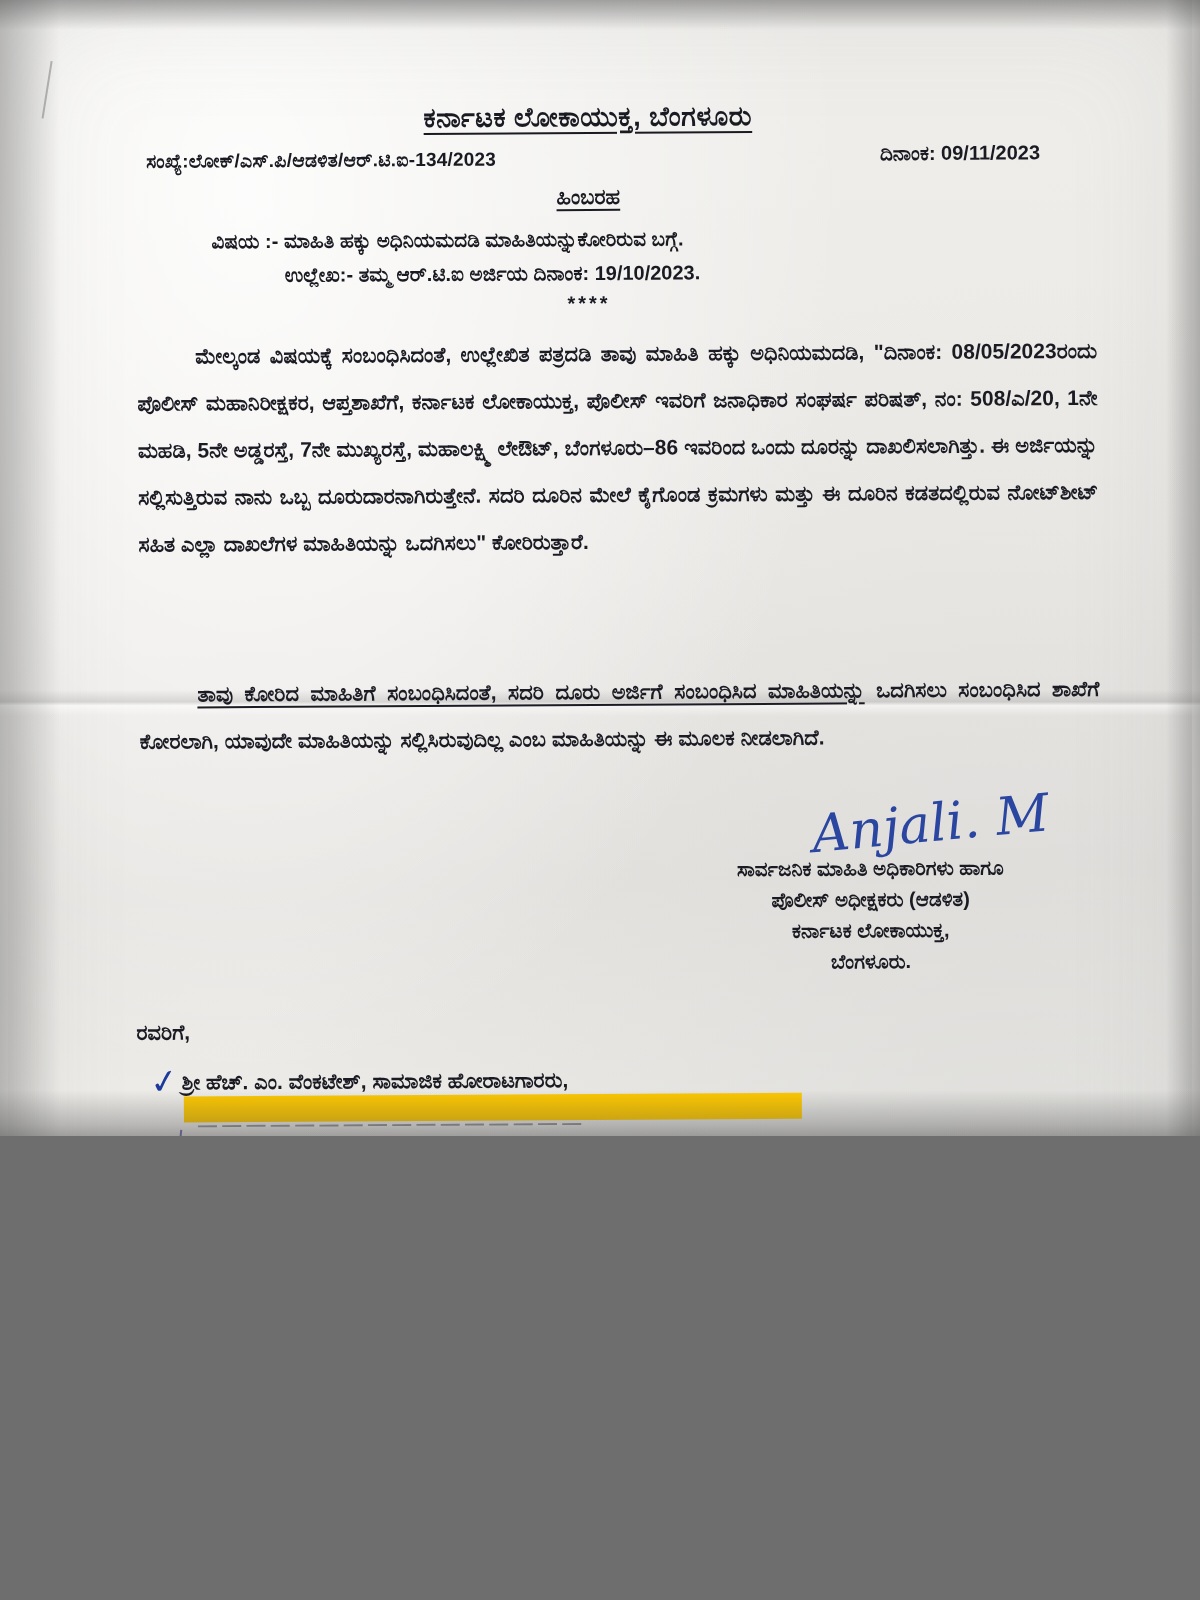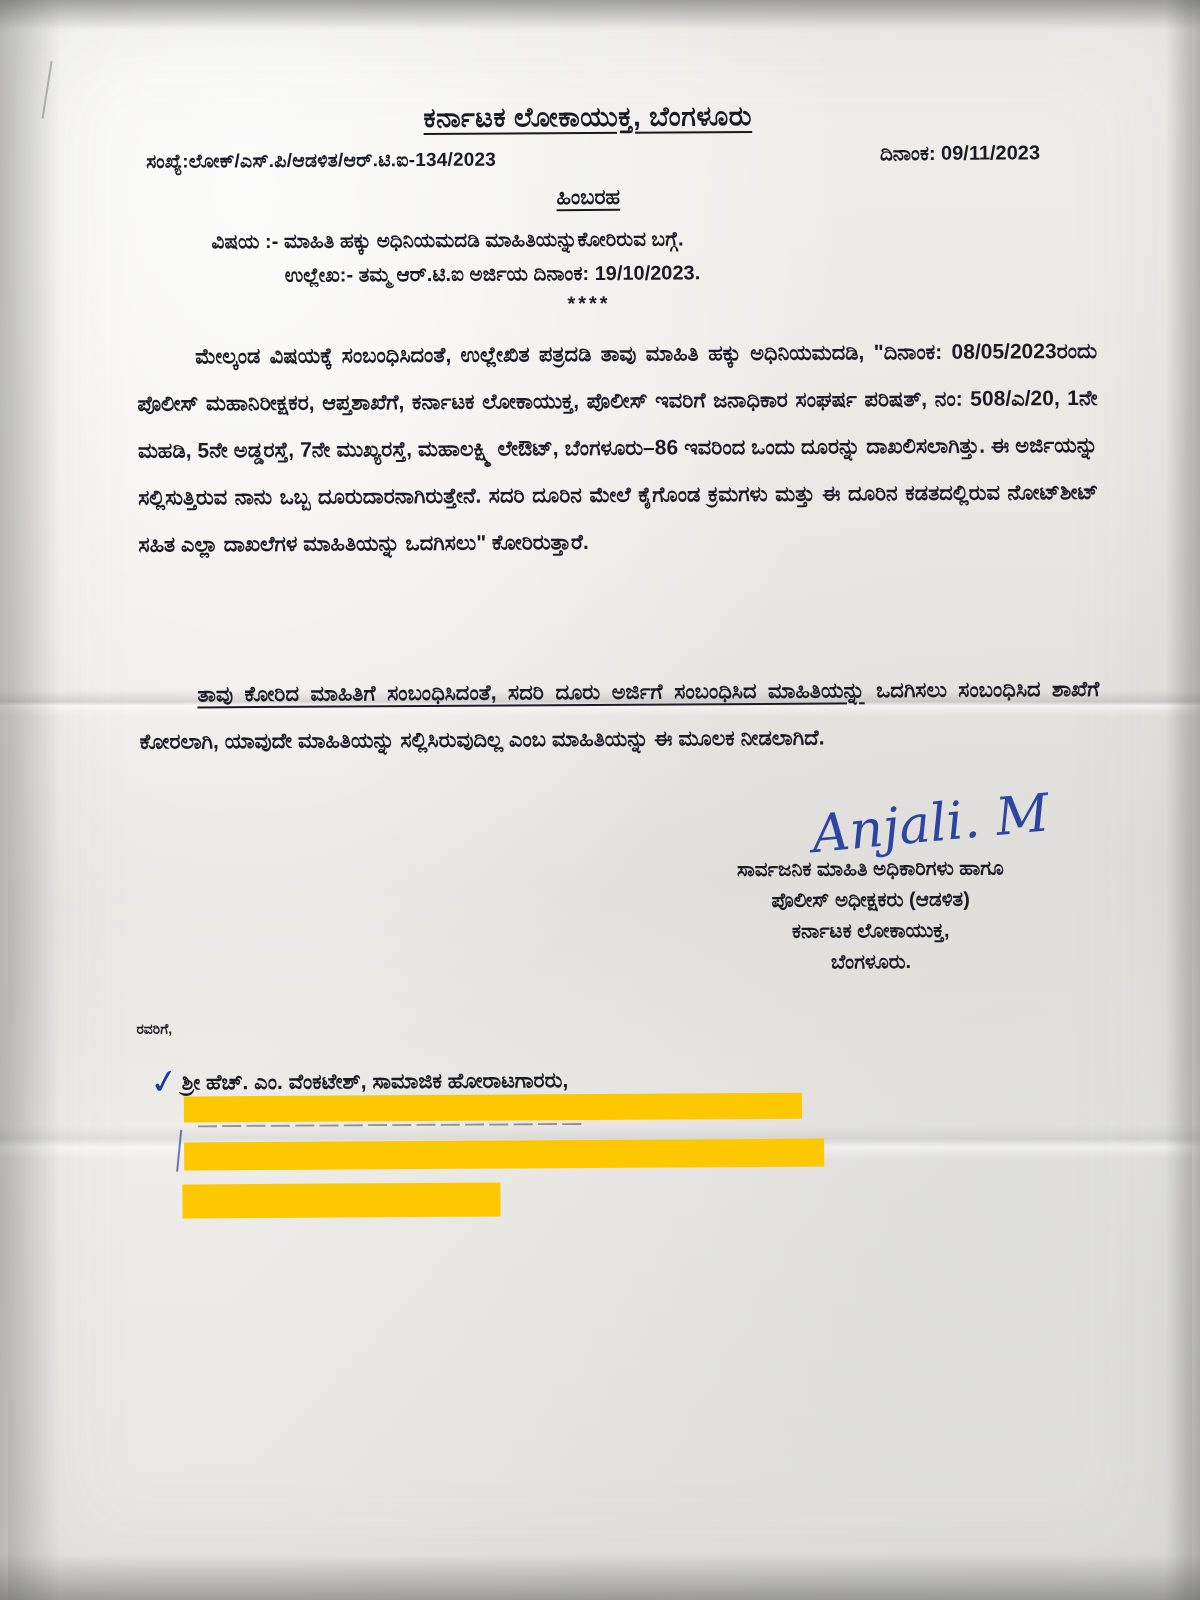--- a/index.html
+++ b/index.html
@@ -9,21 +9,21 @@
   }
   body {
     width: 1200px;
     height: 1600px;
     overflow: hidden;
     font-family: "Liberation Sans", sans-serif;
   }
   .page {
     position: relative;
     width: 1200px;
-    height: 1600px;
+    height: 1136px;
     background: linear-gradient(160deg, #e9e8e6 0%, #efeeec 18%, #e7e6e3 45%, #e3e2df 62%, #ebeae7 78%, #e1e0dd 100%);
     overflow: hidden;
   }
   
   .sheet {
     position: absolute;
     left: 8px;
     top: 0px;
     width: 1184px;
     height: 1600px;
@@ -197,21 +197,21 @@
     text-align: center;
     font-size: 20px;
     font-weight: bold;
     line-height: 31px;
   }
 
   .to-label {
     position: absolute;
     left: 135px;
     top: 1018px;
-    font-size: 14px;
+    font-size: 21px;
     font-weight: bold;
   }
   .recipient {
     position: absolute;
     left: 180px;
     top: 1068px;
     font-size: 21px;
     font-weight: bold;
   }
   .tick {

